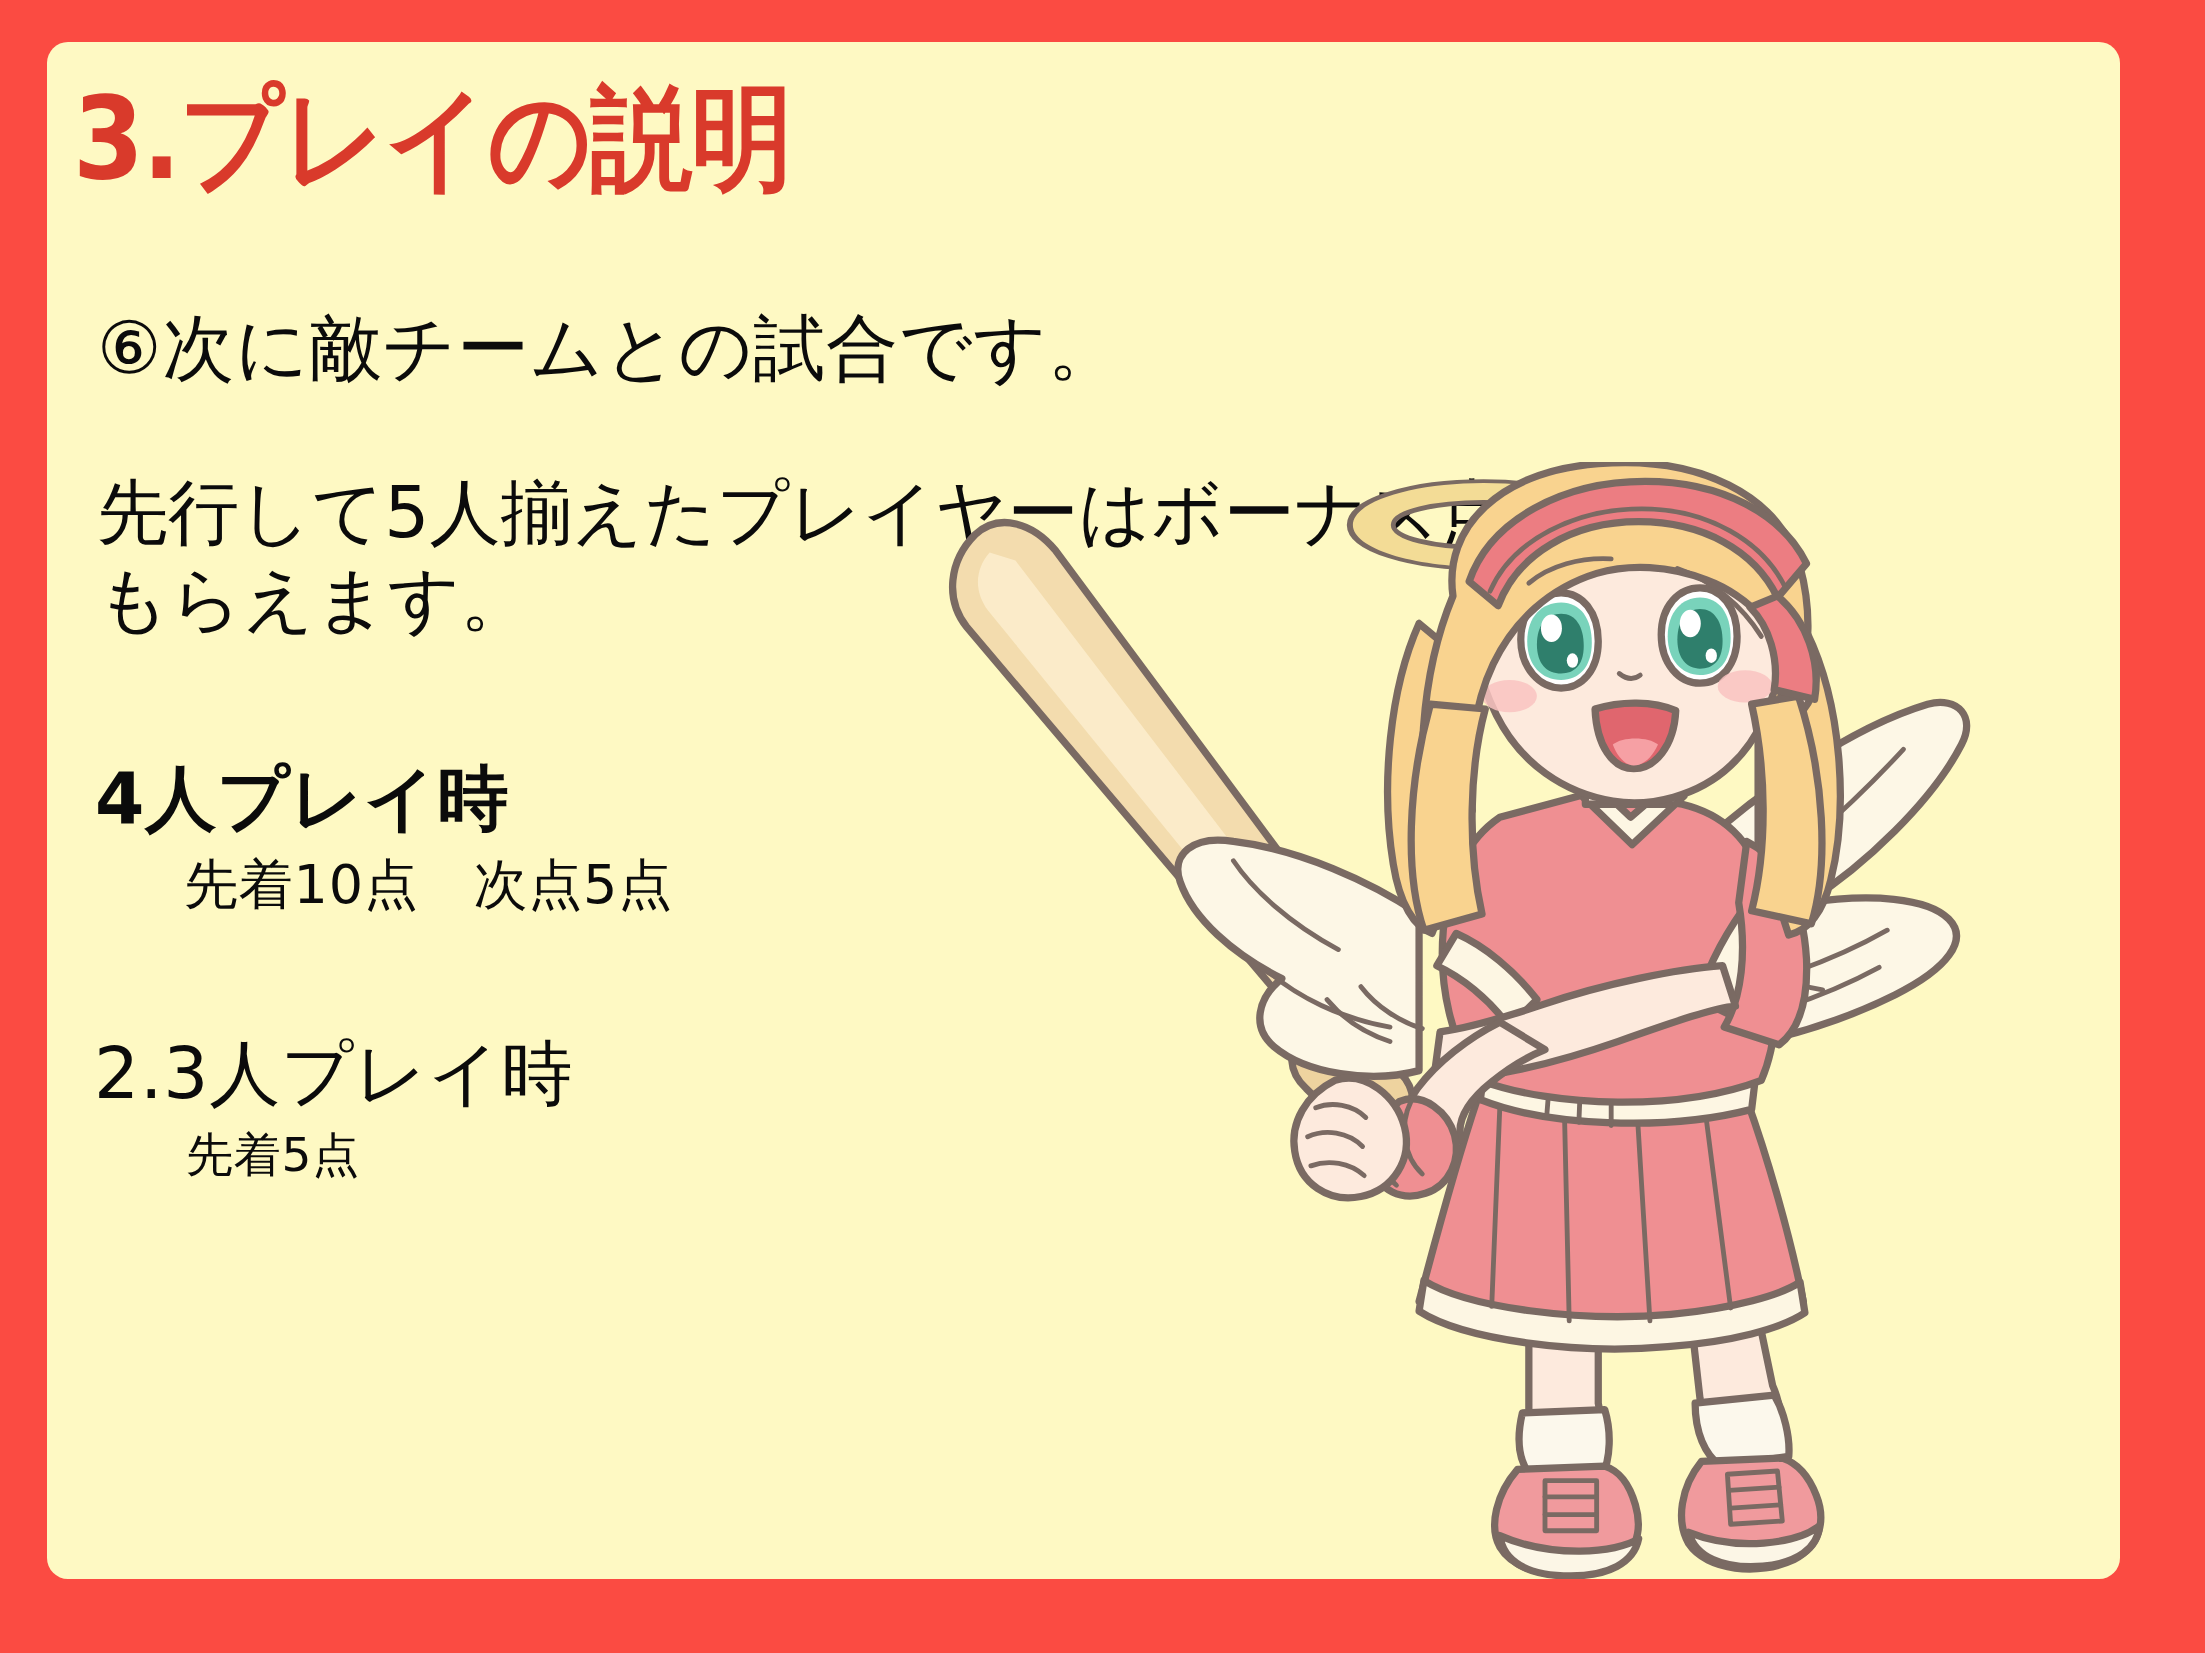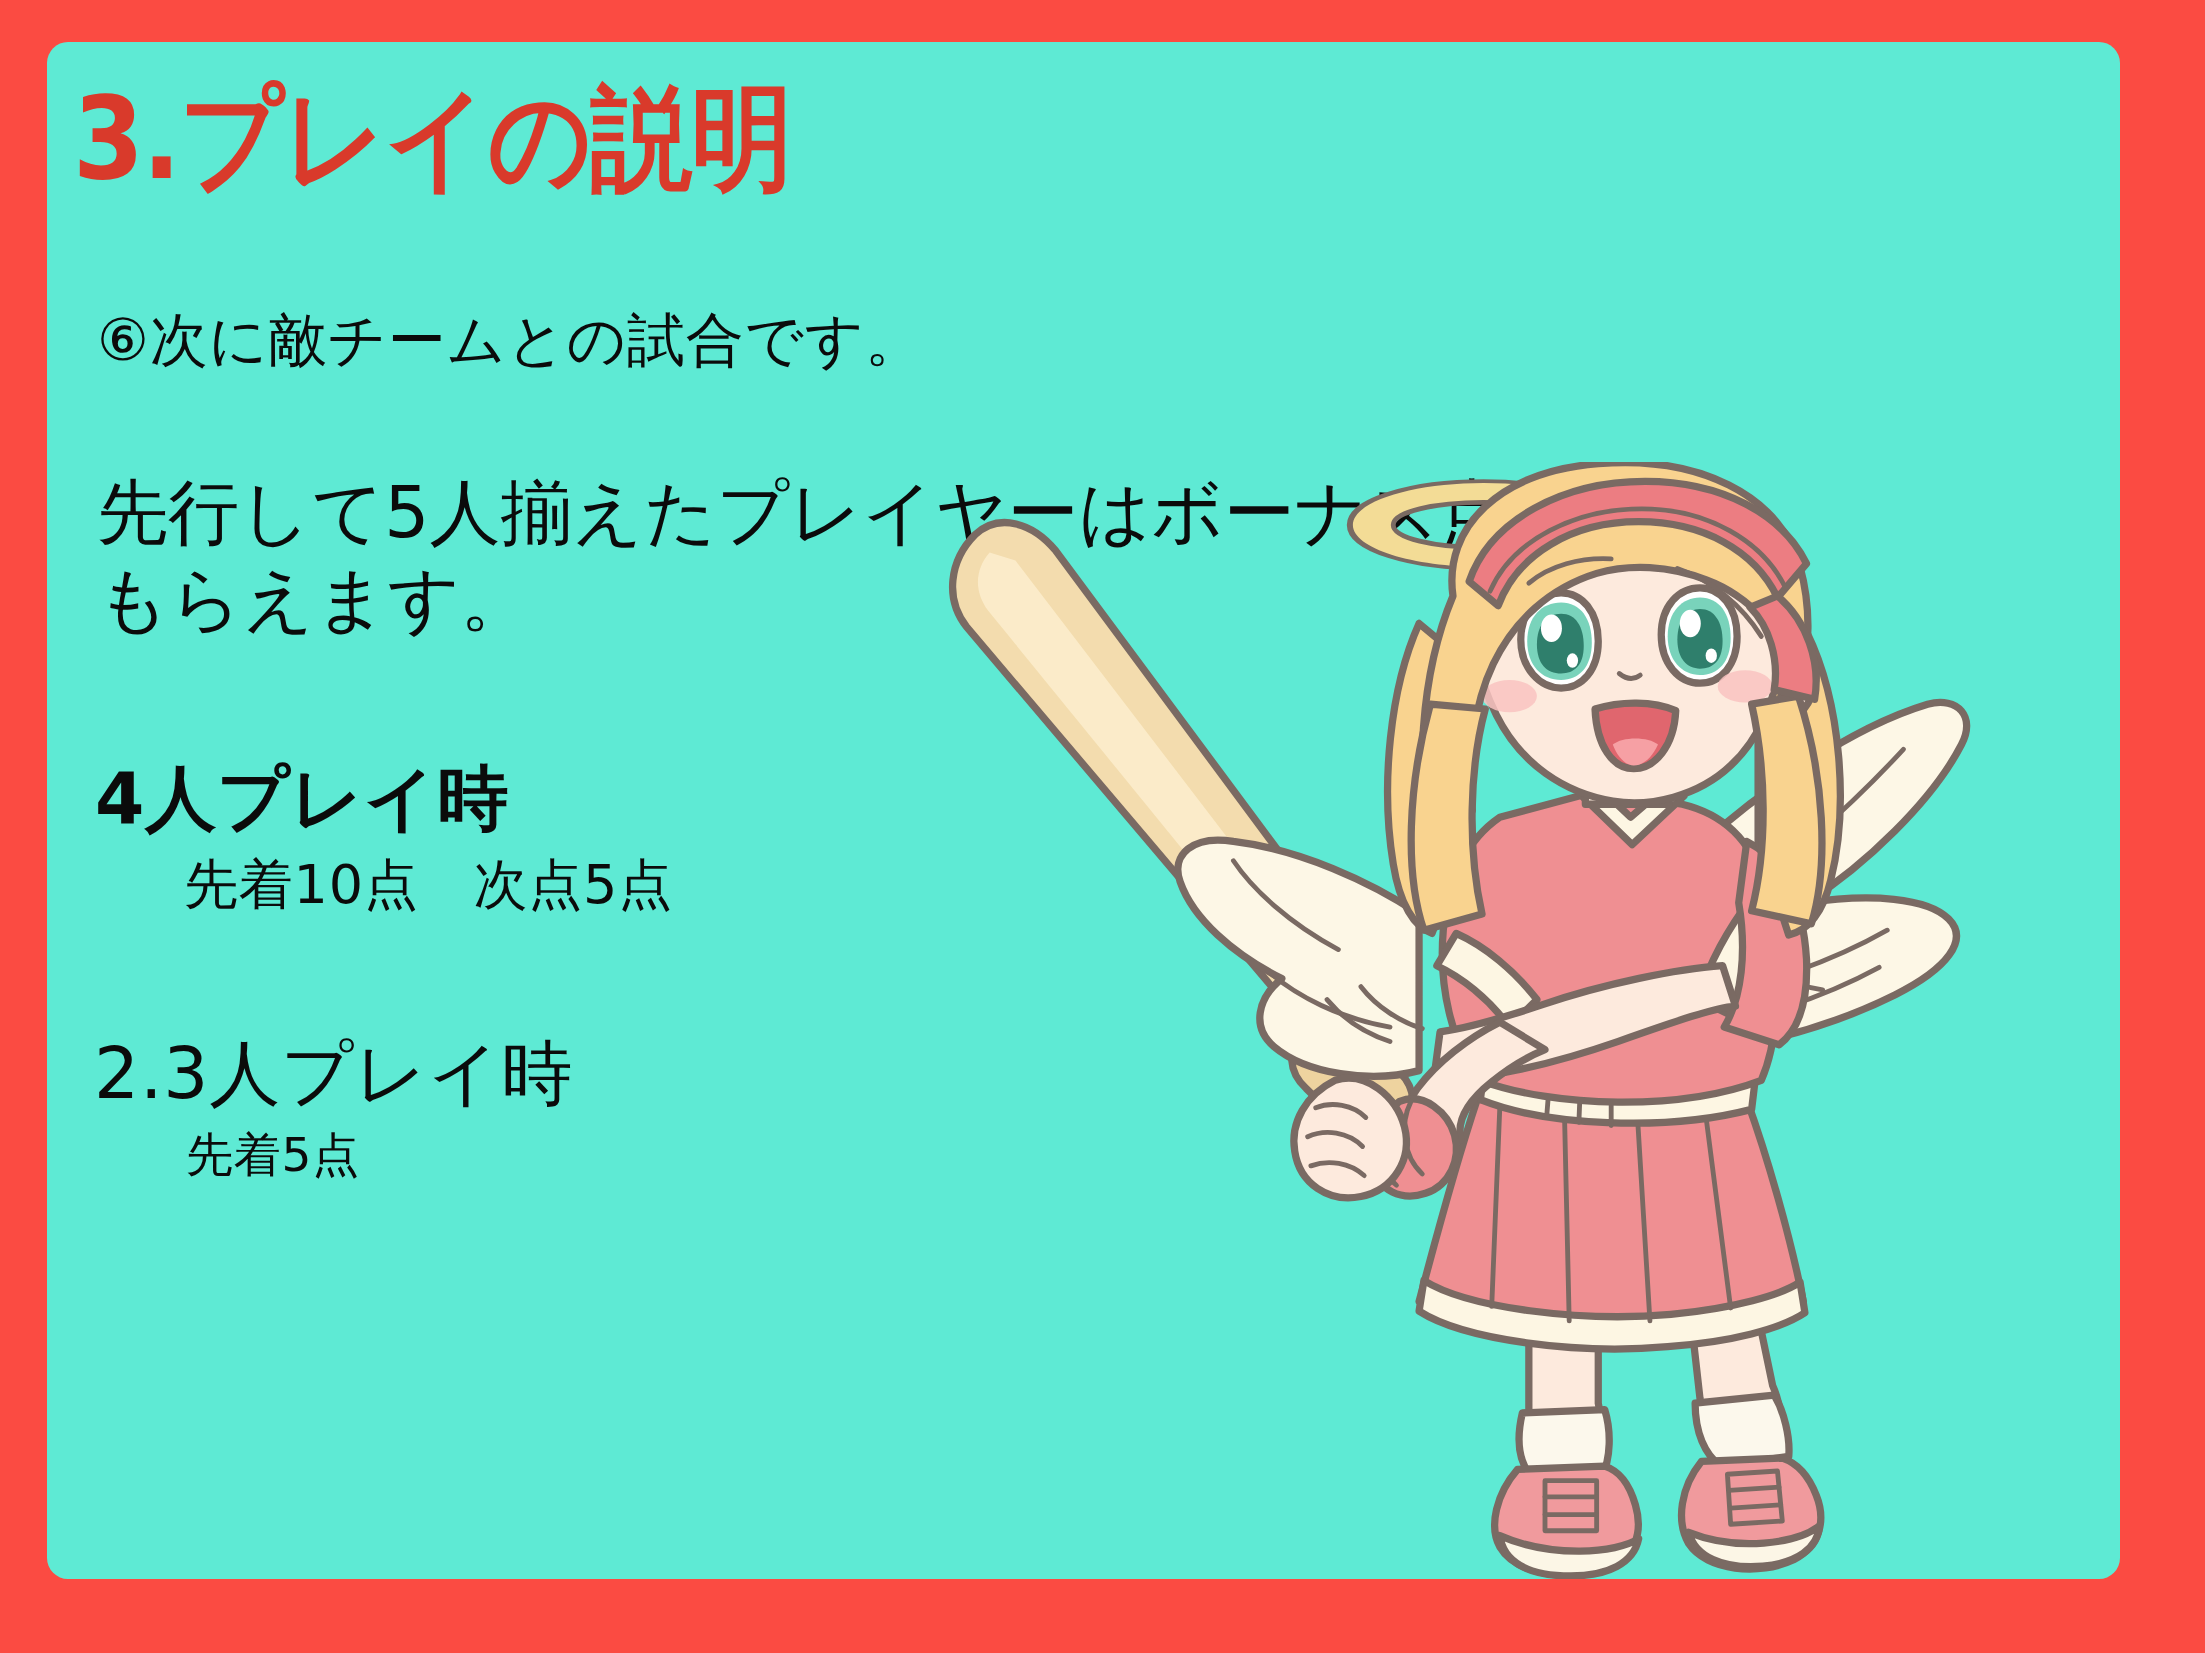--- a/index.html
+++ b/index.html
@@ -14,21 +14,21 @@
     background: #fb4b42;
     overflow: hidden;
     font-family: "DejaVu Sans", sans-serif;
   }
   #card {
     position: absolute;
     left: 47px;
     top: 42px;
     width: 2073px;
     height: 1537px;
-    background: #5eead4;
+    background: #fef9c3;
     border-radius: 21px;
     overflow: hidden;
   }
   
   #title {
     position: absolute;
     left: 26px;
     top: 40px;
     font-family: "DejaVu Sans", sans-serif;
     font-weight: 900;
@@ -45,21 +45,21 @@
     position: absolute;
     color: #0b0b0b;
     font-family: "DejaVu Sans", sans-serif;
     font-weight: 500;
     white-space: pre;
     letter-spacing: 0.8px;
   }
   #line-step6 {
     left: 50px;
     top: 266px;
-    font-size: 58px;
+    font-size: 72px;
     line-height: 1.12;
   }
   #para-bonus {
     left: 50px;
     top: 428px;
     font-size: 71px;
     line-height: 1.22;
     letter-spacing: 0px;
   }
   #head-4p {

